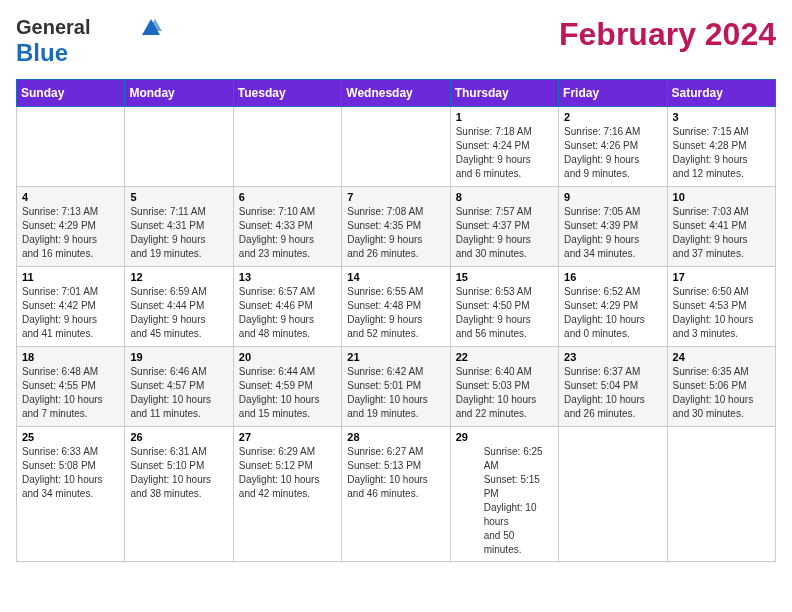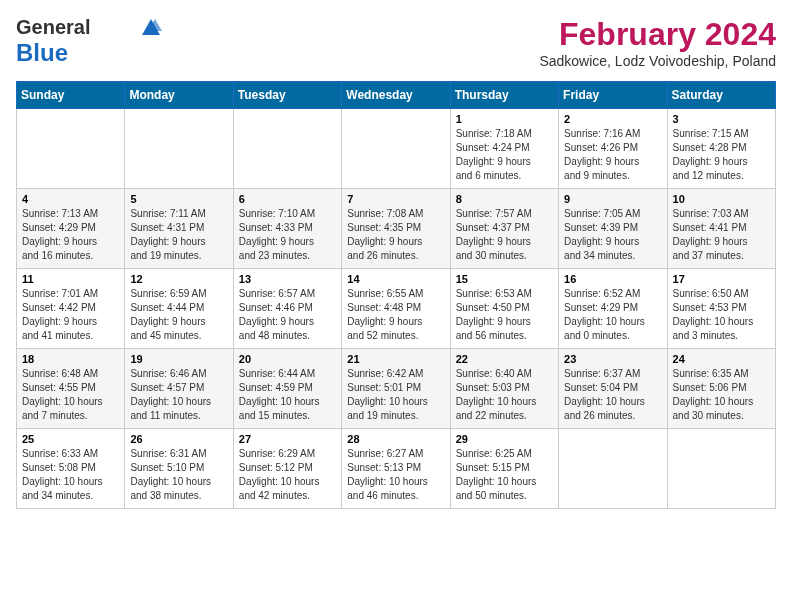--- a/index.html
+++ b/index.html
@@ -52,21 +52,21 @@
     .subtitle {
       font-size: 14px;
       color: #333;
     }
     table {
       width: 100%;
       border-collapse: collapse;
       font-size: 10.5px;
     }
     thead tr th {
-      background-color: #0369a1;
+      background-color: #6d28d9;
       color: #fff;
       padding: 6px 4px;
       text-align: left;
       font-size: 12px;
       font-weight: bold;
       border: 1px solid #1a6bbf;
     }
     tbody tr {
       vertical-align: top;
     }
@@ -107,21 +107,20 @@
       <span class="logo-general">General</span>
       <svg class="logo-icon" viewBox="0 0 22 22">
         <polygon points="11,2 20,18 2,18" fill="#1a6bbf"></polygon>
         <polygon points="15,2 22,14 8,14" fill="#1a6bbf" opacity="0.6"></polygon>
       </svg>
     </div>
     <span class="logo-blue">Blue</span>
   </div>
   <div class="title-section">
     <div class="main-title">February 2024</div>
-    <div class="subtitle">Sadkowice, Lodz Voivodeship, Poland</div>
   </div>
 </div>
 
 <table>
   <thead>
     <tr>
     <th>Sunday</th>
         <th>Monday</th>
         <th>Tuesday</th>
         <th>Wednesday</th>
@@ -335,21 +334,21 @@
         </td>
         <td>
           <span class="day-number">28</span>
           <div class="day-info" style="white-space: pre-line;">Sunrise: 6:27 AM
 Sunset: 5:13 PM
 Daylight: 10 hours
 and 46 minutes.</div>
         </td>
         <td>
           <span class="day-number">29</span>
-          <div class="day-info" style="white-space: pre-line;">Sunrise: 6:25 AM
+          <div class="day-info" style="white-space: pre-line; margin-left: 28px;">Sunrise: 6:25 AM
 Sunset: 5:15 PM
 Daylight: 10 hours
 and 50 minutes.</div>
         </td>
         <td class="empty-cell"></td>
         <td class="empty-cell"></td>
       </tr>
     </tbody>
 </table>
 

